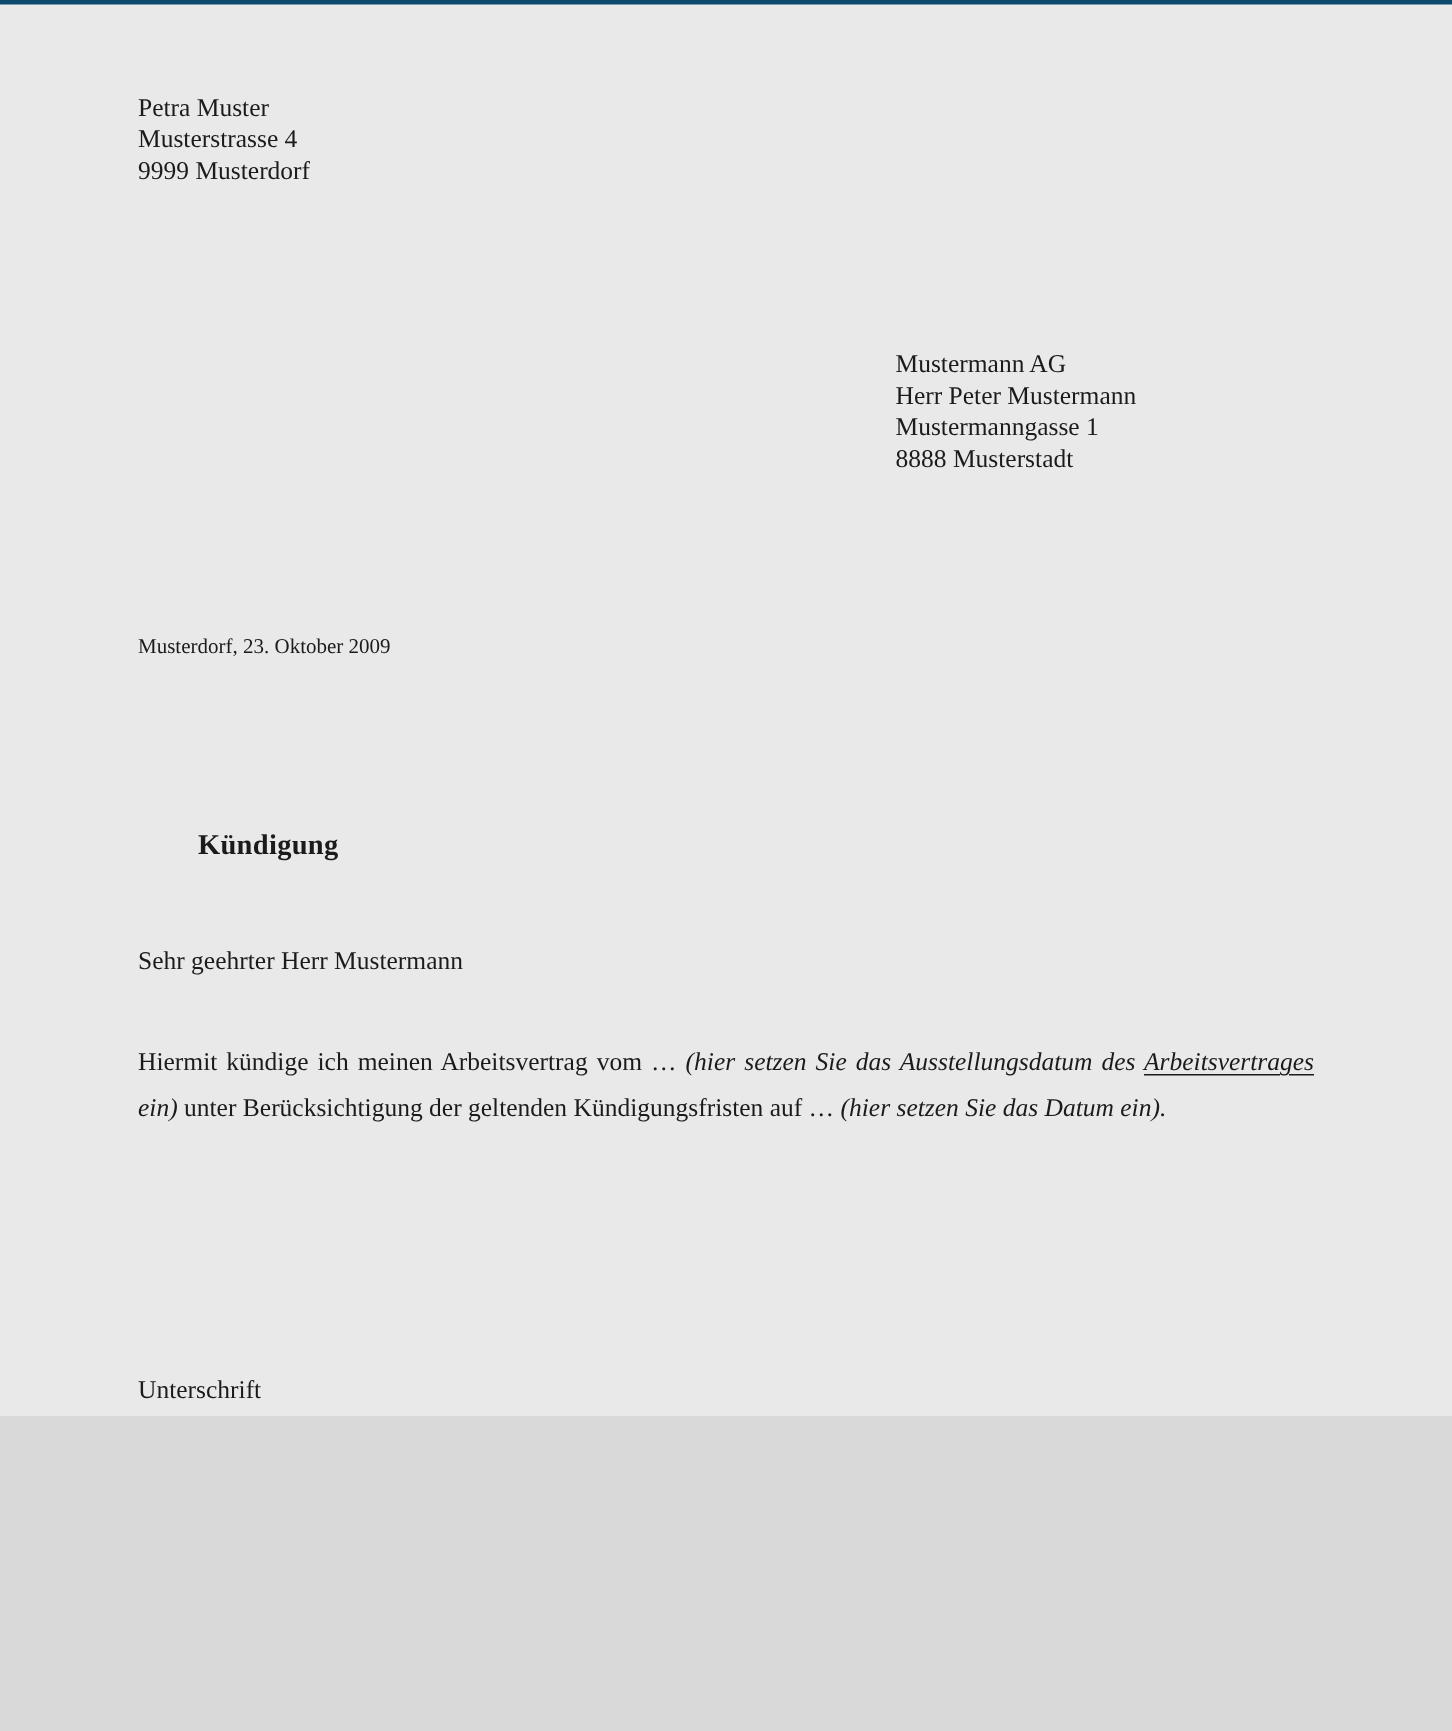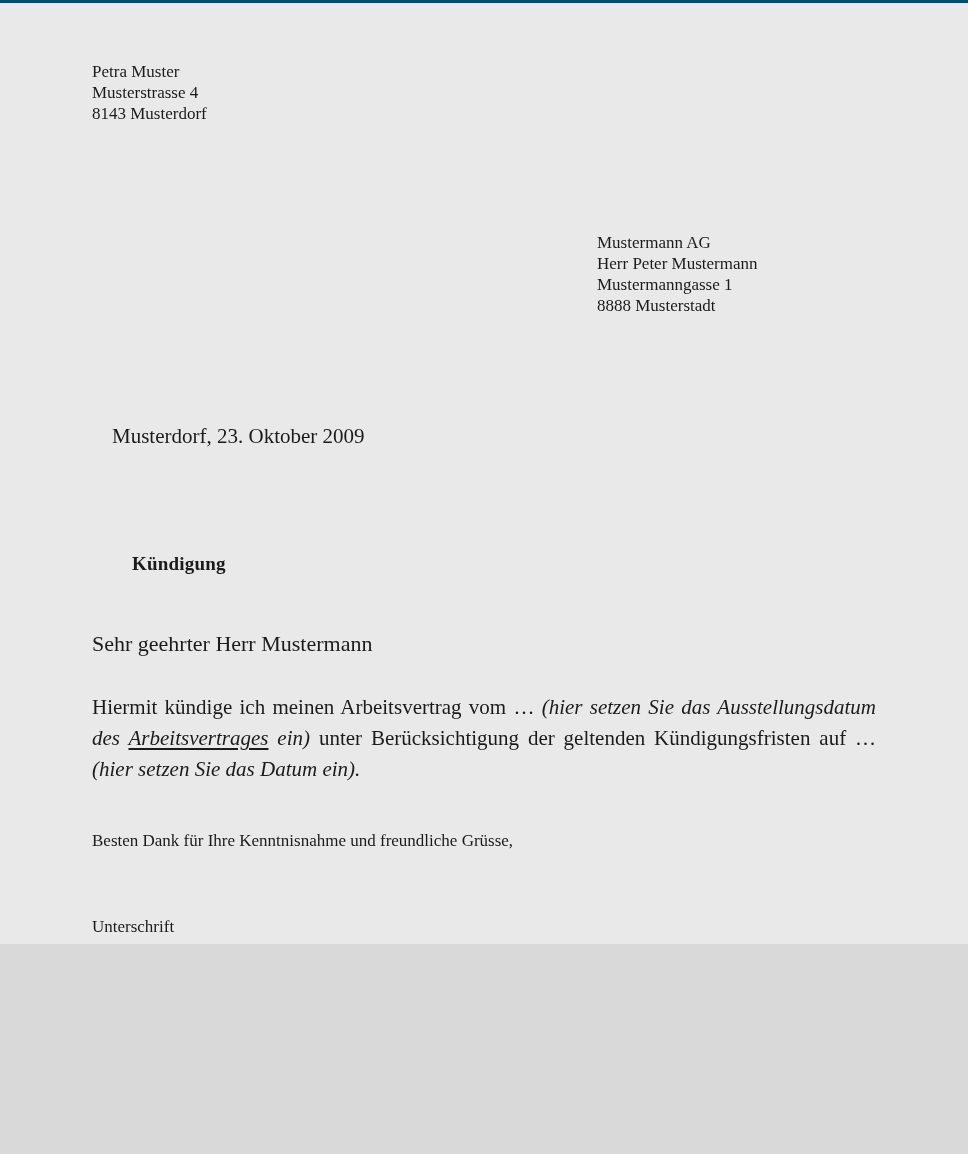--- a/index.html
+++ b/index.html
@@ -20,27 +20,27 @@
     overflow: hidden;
   }
   .abs { position: absolute; }
   .addr-line, .text-line {
     font-size: 17px;
     line-height: 21px;
     white-space: pre;
   }
   .sender-block   { left: 92px; top: 58px; }
   .recipient-block{ left: 597px; top: 229px; }
-  .date-line      { left: 92px; top: 421px; font-size: 21px; margin-left: 20px; }
+  .date-line      { left: 92px; top: 421px; font-size: 14px; }
   .subject-line   { left: 92px; top: 550px; font-size: 19px; font-weight: bold; letter-spacing: 0.2px; margin-left: 40px; }
-  .salutation     { left: 92px; top: 628px; font-size: 22px; }
+  .salutation     { left: 92px; top: 628px; font-size: 17px; }
   .body-paragraph {
     left: 92px; top: 689px;
     width: 784px;
-    font-size: 21px;
+    font-size: 17px;
     line-height: 31px;
     text-align: justify;
   }
   .body-paragraph .i  { font-style: italic; }
   .body-paragraph .u  { font-style: italic; text-decoration: underline; text-underline-offset: 3px; }
   .closing-line   { left: 92px; top: 828px; font-size: 17px; }
   .signature-line { left: 92px; top: 914px; font-size: 17px; text-align: right; }
   .watermark {
     left: 38px; top: 1102px;
     font-size: 10px;
@@ -49,37 +49,36 @@
   }
 </style>
 </head>
 <body>
 
 <div class="page">
 
   <div class="abs sender-block">
     <div class="addr-line">Petra Muster</div>
     <div class="addr-line">Musterstrasse 4</div>
-    <div class="addr-line">8143 Musterdorf</div>
+    <div class="addr-line">9999 Musterdorf</div>
   </div>
 
   <div class="abs recipient-block">
     <div class="addr-line">Mustermann AG</div>
     <div class="addr-line">Herr Peter Mustermann</div>
     <div class="addr-line">Mustermanngasse 1</div>
     <div class="addr-line">8888 Musterstadt</div>
   </div>
 
   <div class="abs date-line">Musterdorf, 23. Oktober 2009</div>
 
   <div class="abs subject-line">Kündigung</div>
 
   <div class="abs salutation">Sehr geehrter Herr Mustermann</div>
 
   <div class="abs body-paragraph"><span>Hiermit kündige ich meinen Arbeitsvertrag vom … </span><span class="i">(hier setzen Sie das Ausstellungsdatum des </span><span class="u">Arbeitsvertrages</span><span class="i"> ein)</span><span> unter Berücksichtigung der geltenden Kündigungsfristen auf … </span><span class="i">(hier setzen Sie das Datum ein).</span></div>
 
-  <div class="abs closing-line">Besten Dank für Ihre Kenntnisnahme und freundliche Grüsse,</div>
 
   <div class="abs signature-line">Unterschrift</div>
 
   <div class="abs watermark">http</div>
 
 </div>
 
 </body></html>

